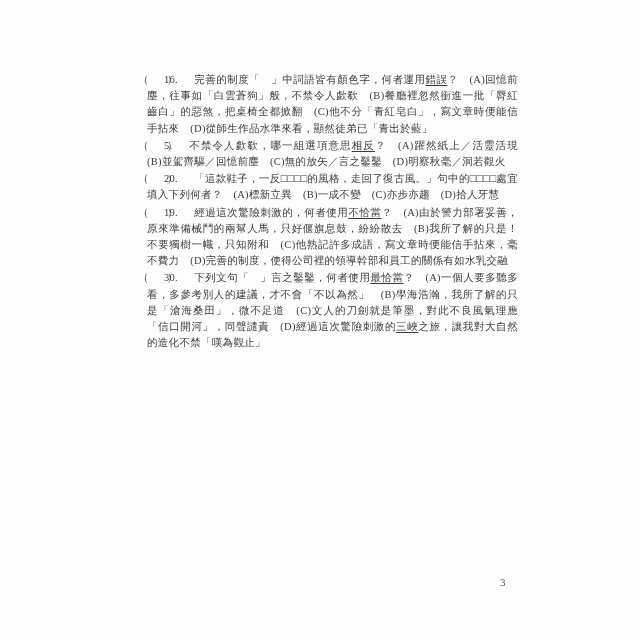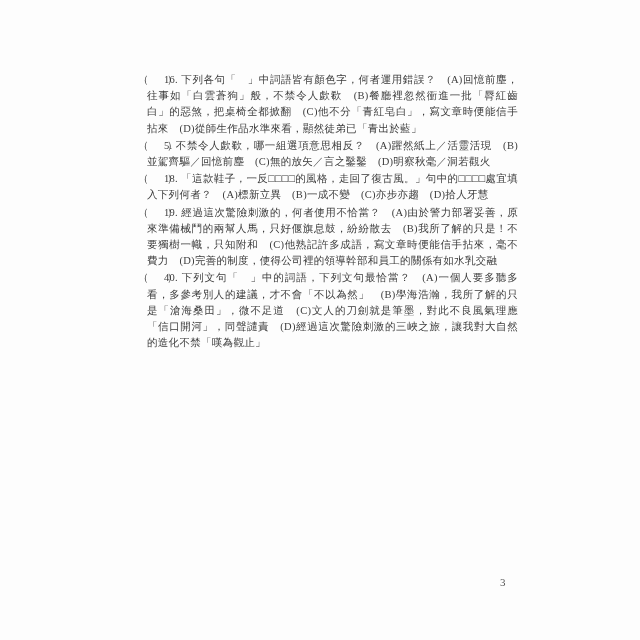--- a/index.html
+++ b/index.html
@@ -34,40 +34,41 @@
   .answer-blank {
     display: inline-block;
     text-indent: 0;
     width: 26px;
     letter-spacing: 4px;
     white-space: nowrap;
   }
   .q-number {
     display: inline-block;
     text-indent: 0;
-    margin-right: 3px;
+    margin-right: 16px;
   }
   .seg { }
   .seg.underline {
+    text-decoration: underline;
     text-underline-offset: 2px;
     text-decoration-thickness: 1px;
   }
   .page-number {
     position: absolute;
     left: 500px;
     top: 576px;
     font-size: 11px;
     color: #555555;
   }
 </style>
 </head>
 <body>
 
 <div class="page">
   <div class="content">
-      <div class="question"><span class="answer-blank">（　）</span><span class="q-number">16.</span><span class="seg">下列各句「　」中詞語皆有顏色字，何者運用</span><span class="seg underline">錯誤</span><span class="seg">？　(A)回憶前塵，往事如「白雲蒼狗」般，不禁令人歔欷　(B)餐廳裡忽然衝進一批「脣紅齒白」的惡煞，把桌椅全都掀翻　(C)他不分「青紅皂白」，寫文章時便能信手拈來　(D)從師生作品水準來看，顯然徒弟已「青出於藍」</span></div>
+      <div class="question"><span class="answer-blank">（　）</span><span class="q-number">16.</span><span class="seg">完善的制度「　」中詞語皆有顏色字，何者運用</span><span class="seg underline">錯誤</span><span class="seg">？　(A)回憶前塵，往事如「白雲蒼狗」般，不禁令人歔欷　(B)餐廳裡忽然衝進一批「脣紅齒白」的惡煞，把桌椅全都掀翻　(C)他不分「青紅皂白」，寫文章時便能信手拈來　(D)從師生作品水準來看，顯然徒弟已「青出於藍」</span></div>
       <div class="question"><span class="answer-blank">（　）</span><span class="q-number">5.</span><span class="seg">不禁令人歔欷，哪一組選項意思</span><span class="seg underline">相反</span><span class="seg">？　(A)躍然紙上／活靈活現　(B)並駕齊驅／回憶前塵　(C)無的放矢／言之鑿鑿　(D)明察秋毫／洞若觀火</span></div>
-      <div class="question"><span class="answer-blank">（　）</span><span class="q-number">18.</span><span class="seg">「這款鞋子，一反□□□□的風格，走回了復古風。」句中的□□□□處宜填入下列何者？　(A)標新立異　(B)一成不變　(C)亦步亦趨　(D)拾人牙慧</span></div>
+      <div class="question"><span class="answer-blank">（　）</span><span class="q-number">20.</span><span class="seg">「這款鞋子，一反□□□□的風格，走回了復古風。」句中的□□□□處宜填入下列何者？　(A)標新立異　(B)一成不變　(C)亦步亦趨　(D)拾人牙慧</span></div>
       <div class="question"><span class="answer-blank">（　）</span><span class="q-number">19.</span><span class="seg">經過這次驚險刺激的，何者使用</span><span class="seg underline">不恰當</span><span class="seg">？　(A)由於警力部署妥善，原來準備械鬥的兩幫人馬，只好偃旗息鼓，紛紛散去　(B)我所了解的只是！不要獨樹一幟，只知附和　(C)他熟記許多成語，寫文章時便能信手拈來，毫不費力　(D)完善的制度，使得公司裡的領導幹部和員工的關係有如水乳交融</span></div>
-      <div class="question"><span class="answer-blank">（　）</span><span class="q-number">40.</span><span class="seg">下列文句「　」中的詞語，下列文句</span><span class="seg underline">最恰當</span><span class="seg">？　(A)一個人要多聽多看，多參考別人的建議，才不會「不以為然」　(B)學海浩瀚，我所了解的只是「滄海桑田」，微不足道　(C)文人的刀劍就是筆墨，對此不良風氣理應「信口開河」，同聲譴責　(D)經過這次驚險刺激的</span><span class="seg underline">三峽</span><span class="seg">之旅，讓我對大自然的造化不禁「嘆為觀止」</span></div>
+      <div class="question"><span class="answer-blank">（　）</span><span class="q-number">30.</span><span class="seg">下列文句「　」言之鑿鑿，何者使用</span><span class="seg underline">最恰當</span><span class="seg">？　(A)一個人要多聽多看，多參考別人的建議，才不會「不以為然」　(B)學海浩瀚，我所了解的只是「滄海桑田」，微不足道　(C)文人的刀劍就是筆墨，對此不良風氣理應「信口開河」，同聲譴責　(D)經過這次驚險刺激的</span><span class="seg underline">三峽</span><span class="seg">之旅，讓我對大自然的造化不禁「嘆為觀止」</span></div>
     </div>
   <div class="page-number">3</div>
 </div>
 
 </body></html>

